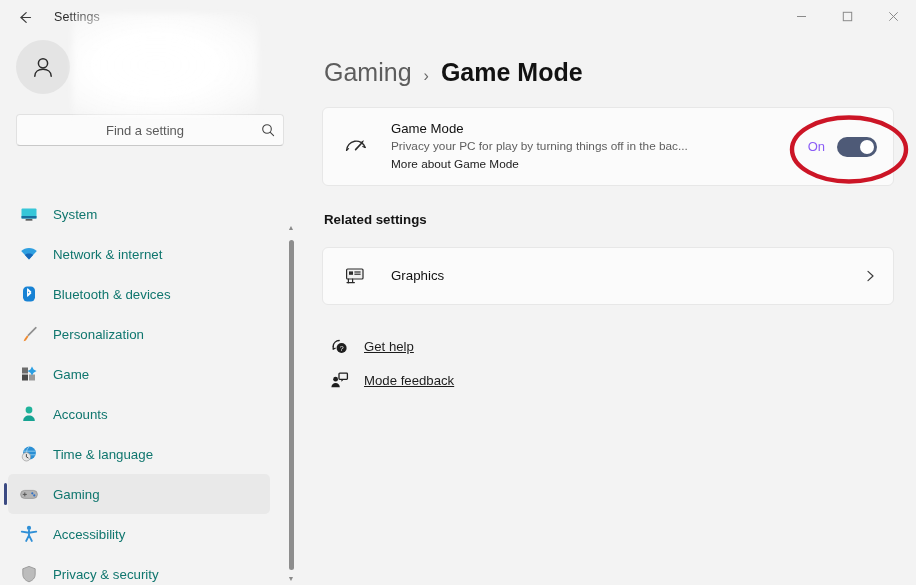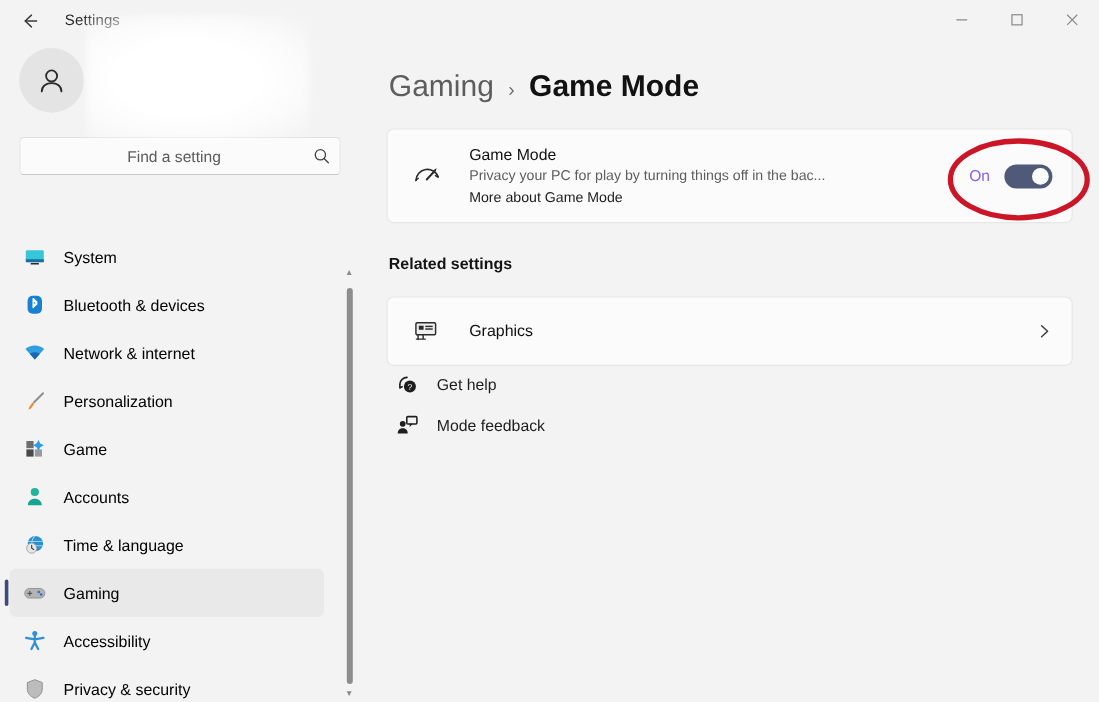--- a/index.html
+++ b/index.html
@@ -71,21 +71,21 @@
     padding-right: 22px; overflow: hidden;
   }
   .navitem {
     position: relative; height: 40px; margin: 0 8px 0 8px;
     display: flex; align-items: center; border-radius: 5px; padding-left: 10px;
   }
   .navitem .ico {
     width: 22px; height: 22px; display: flex; align-items: center; justify-content: center;
     flex: none; margin-right: 13px;
   }
-  .navitem .lbl { font-size: 13.3px; color: #000000; }
+  .navitem .lbl { font-size: 13.3px; color: #0f766e; }
   .navitem.selected { background: #e9e9e9; }
   .navitem.selected::before {
     content: ""; position: absolute; left: -4px; top: 9px; width: 3px; height: 22px;
     background: #3b4a82; border-radius: 2px;
   }
 
   
   .vscroll {
     position: absolute; top: 190px; left: 284px; width: 14px; bottom: 0;
     display: flex; flex-direction: column; align-items: center;
@@ -129,21 +129,21 @@
     border-radius: 50%; background: #ffffff;
   }
 
   .section-head {
     margin-top: 26px; margin-left: 2px; font-size: 13.3px; font-weight: 600; color: #141414;
   }
   .card.link-card { padding: 16px 16px; }
   .card.link-card .card-title { font-size: 13.3px; }
   .chev { color: #3a3a3a; flex: none; margin-left: 12px; display: flex; align-items: center; }
 
-  .helplinks { margin-left: 4px; }
+  .helplinks { margin-top: 26px; margin-left: 4px; text-decoration: underline; }
   .helprow { display: flex; align-items: center; height: 30px; margin-bottom: 4px; }
   .helprow .hico { width: 26px; flex: none; display: flex; align-items: center; justify-content: center; color: #1e1e1e; margin-right: 12px; }
   .helprow .hlbl { font-size: 13.2px; color: #1d1d1d; }
 
   
   .annot {
     position: absolute; left: 786px; top: 112px; width: 126px; height: 75px;
     pointer-events: none;
   }
 </style>
@@ -214,35 +214,35 @@
             <rect x="2.5" y="12" width="15" height="2.5" fill="#1a6f9e"></rect>
             <rect x="6.5" y="15.2" width="7" height="1.3" rx=".6" fill="#2a2a2a"></rect>
           </svg>
         </span>
         <span class="lbl">System</span>
       </div>
 
       <div class="navitem">
         <span class="ico">
           <svg width="20" height="20" viewBox="0 0 20 20">
+            <path d="M10 15.5L2.2 6.9C4.3 5 7 3.9 10 3.9s5.7 1.1 7.8 3L10 15.5z" fill="#2e9fe0"></path>
+            <path d="M10 15.5L5.9 10.9C7 10 8.4 9.5 10 9.5s3 .5 4.1 1.4L10 15.5z" fill="#1667b8"></path>
+          </svg>
+        </span>
+        <span class="lbl">Network &amp; internet</span>
+      </div>
+
+      <div class="navitem">
+        <span class="ico">
+          <svg width="20" height="20" viewBox="0 0 20 20">
             <rect x="4" y="2.5" width="12" height="15" rx="4.2" fill="#1782d4"></rect>
             <path d="M8.6 6.2l3.2 3-3.2 3V4.8l3.2 3-3.2 3" stroke="#fff" stroke-width="1.1" fill="none" stroke-linejoin="round"></path>
           </svg>
         </span>
         <span class="lbl">Bluetooth &amp; devices</span>
-      </div>
-
-      <div class="navitem">
-        <span class="ico">
-          <svg width="20" height="20" viewBox="0 0 20 20">
-            <path d="M10 15.5L2.2 6.9C4.3 5 7 3.9 10 3.9s5.7 1.1 7.8 3L10 15.5z" fill="#2e9fe0"></path>
-            <path d="M10 15.5L5.9 10.9C7 10 8.4 9.5 10 9.5s3 .5 4.1 1.4L10 15.5z" fill="#1667b8"></path>
-          </svg>
-        </span>
-        <span class="lbl">Network &amp; internet</span>
       </div>
 
       <div class="navitem">
         <span class="ico">
           <svg width="20" height="20" viewBox="0 0 20 20">
             <path d="M16.3 3.1L8.4 11l1.2 1.2 7.9-7.9a.85.85 0 00-1.2-1.2z" fill="#8f8f8f"></path>
             <path d="M8.2 11.2l1.3 1.3-2.6 3.9-2.3.9.9-2.3 2.7-3.8z" fill="#ef8b32"></path>
           </svg>
         </span>
         <span class="lbl">Personalization</span>

